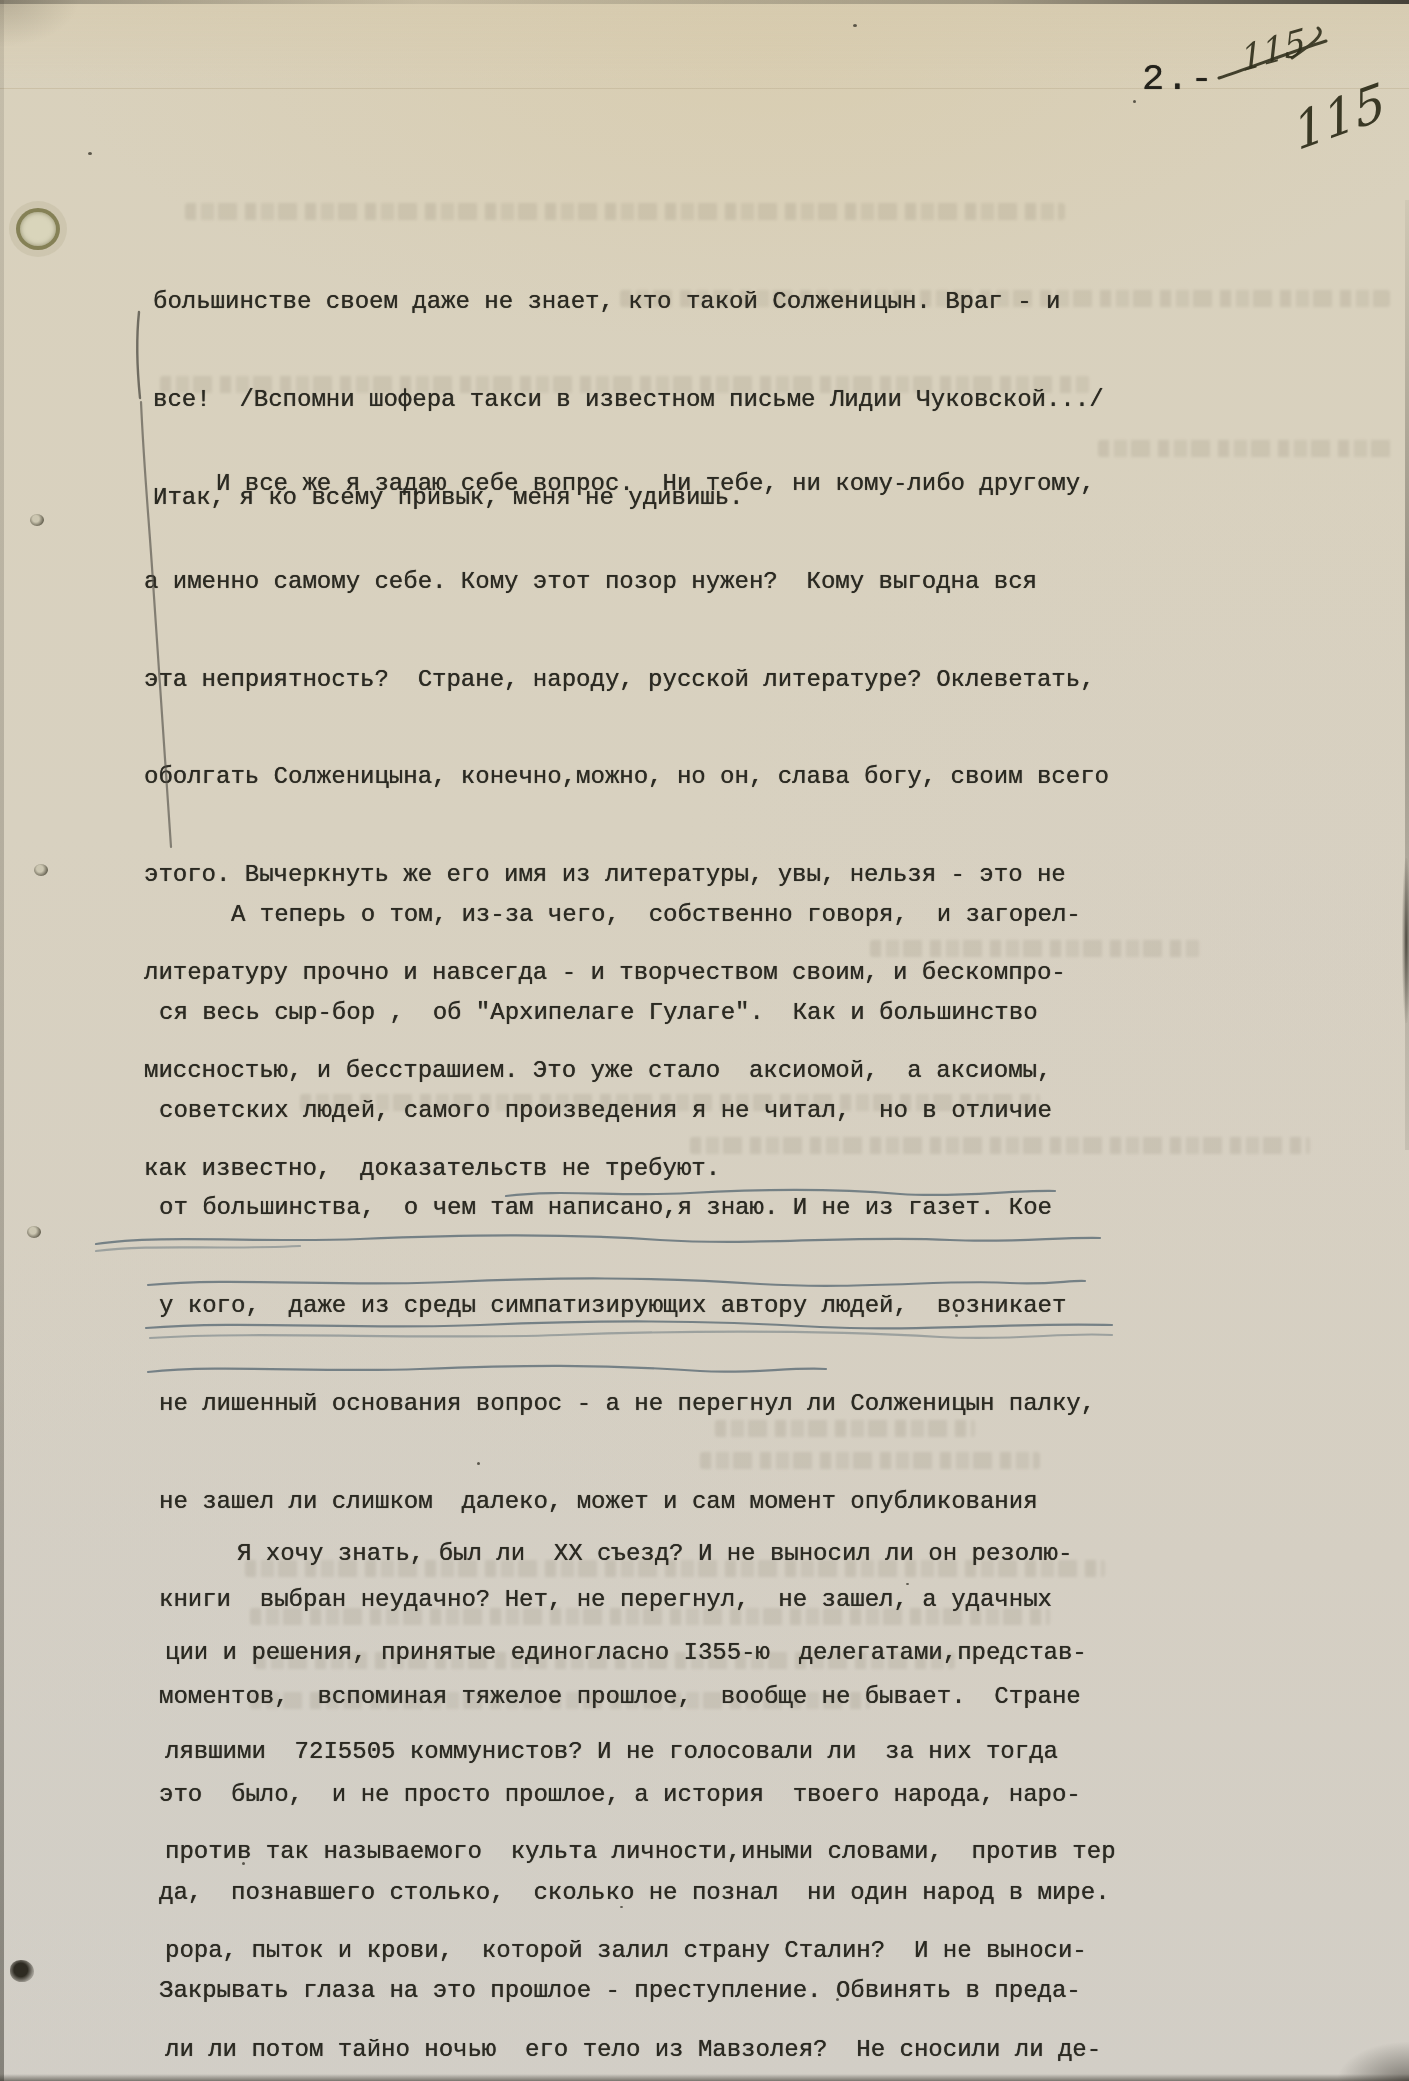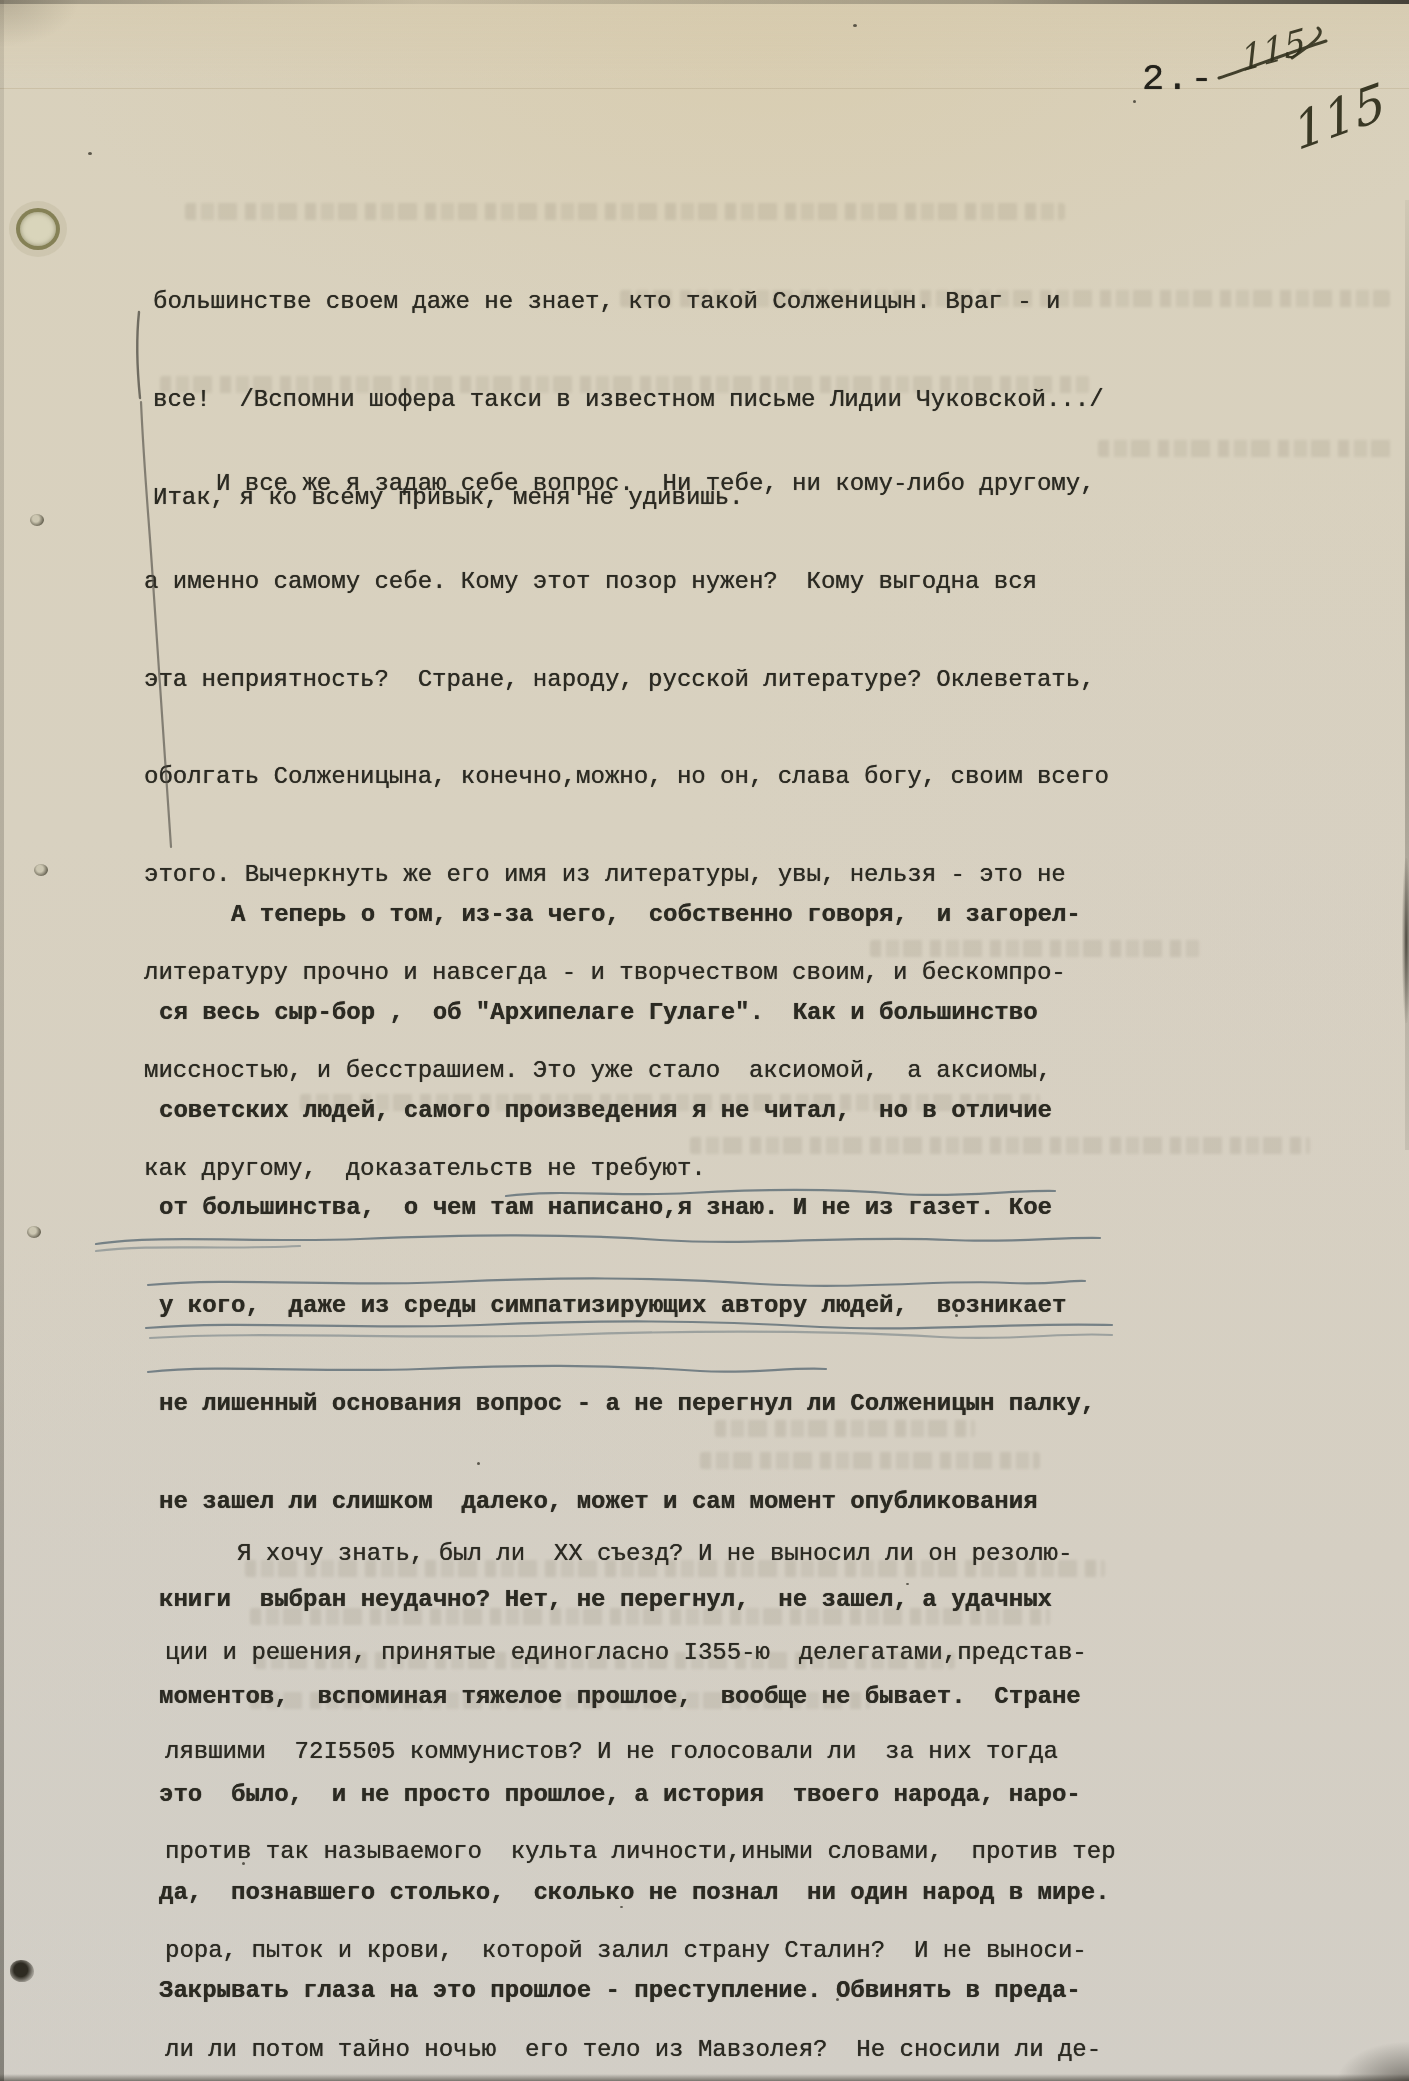--- a/index.html
+++ b/index.html
@@ -29,21 +29,21 @@
     background:radial-gradient(100px 55px at 100% 100%, rgba(40,37,30,.5), rgba(40,37,30,0) 72%);}
   .corner-tl{position:absolute;left:0;top:0;width:140px;height:90px;
     background:radial-gradient(110px 65px at 0% 0%, rgba(70,66,55,.22), rgba(70,66,55,0) 72%);}
 
   
   .para{position:absolute;white-space:pre;color:#2b2a22;font-size:24px;
     text-shadow:0 0 .7px rgba(38,36,30,.85), .5px .4px 0 rgba(38,36,30,.22);}
   .para .tl{display:block;}
   .p1{left:153px;top:226px;}  .p1 .tl{height:43.8px;line-height:43.8px;}
   .p2{left:144px;top:408px;}  .p2 .tl{height:43.8px;line-height:43.8px;}
-  .p3{left:159px;top:839px;}  .p3 .tl{height:43.8px;line-height:43.8px;font-weight:bold;}
+  .p3{left:159px;top:839px;}  .p3 .tl{height:43.8px;line-height:43.8px;}
   .p4{left:165px;top:1477px;} .p4 .tl{height:45.2px;line-height:45.2px;}
 
   .pagenum{position:absolute;left:1142px;top:58px;font-size:37px;letter-spacing:2px;color:#23221b;
     text-shadow:0 0 .8px rgba(30,29,23,.9);}
   .hw{position:absolute;font-family:"DejaVu Serif",serif;font-style:italic;color:#31301d;}
   .hw-cross{left:1240px;top:30px;font-size:35px;transform:rotate(-16deg) skewX(-12deg);opacity:.92;}
   .hw-main{left:1292px;top:88px;font-size:50px;transform:rotate(-20deg) skewX(-10deg);opacity:.95;}
 
   .ink{position:absolute;left:0;top:0;pointer-events:none;}
 
@@ -108,21 +108,21 @@
   </div>
 
   <div class="para p2">
     <span class="tl">     И все же я задаю себе вопрос.  Ни тебе, ни кому-либо другому,</span>
     <span class="tl">а именно самому себе. Кому этот позор нужен?  Кому выгодна вся</span>
     <span class="tl">эта неприятность?  Стране, народу, русской литературе? Оклеветать,</span>
     <span class="tl">оболгать Солженицына, конечно,можно, но он, слава богу, своим всего</span>
     <span class="tl">этого. Вычеркнуть же его имя из литературы, увы, нельзя - это не</span>
     <span class="tl">литературу прочно и навсегда - и творчеством своим, и бескомпро-</span>
     <span class="tl">миссностью, и бесстрашием. Это уже стало  аксиомой,  а аксиомы,</span>
-    <span class="tl">как другому,  доказательств не требуют.</span>
+    <span class="tl">как известно,  доказательств не требуют.</span>
   </div>
 
   <div class="para p3">
     <span class="tl">     А теперь о том, из-за чего,  собственно говоря,  и загорел-</span>
     <span class="tl">ся весь сыр-бор ,  об "Архипелаге Гулаге".  Как и большинство</span>
     <span class="tl">советских людей, самого произведения я не читал,  но в отличие</span>
     <span class="tl">от большинства,  о чем там написано,я знаю. И не из газет. Кое</span>
     <span class="tl">у кого,  даже из среды симпатизирующих автору людей,  возникает</span>
     <span class="tl">не лишенный основания вопрос - а не перегнул ли Солженицын палку,</span>
     <span class="tl">не зашел ли слишком  далеко, может и сам момент опубликования</span>

